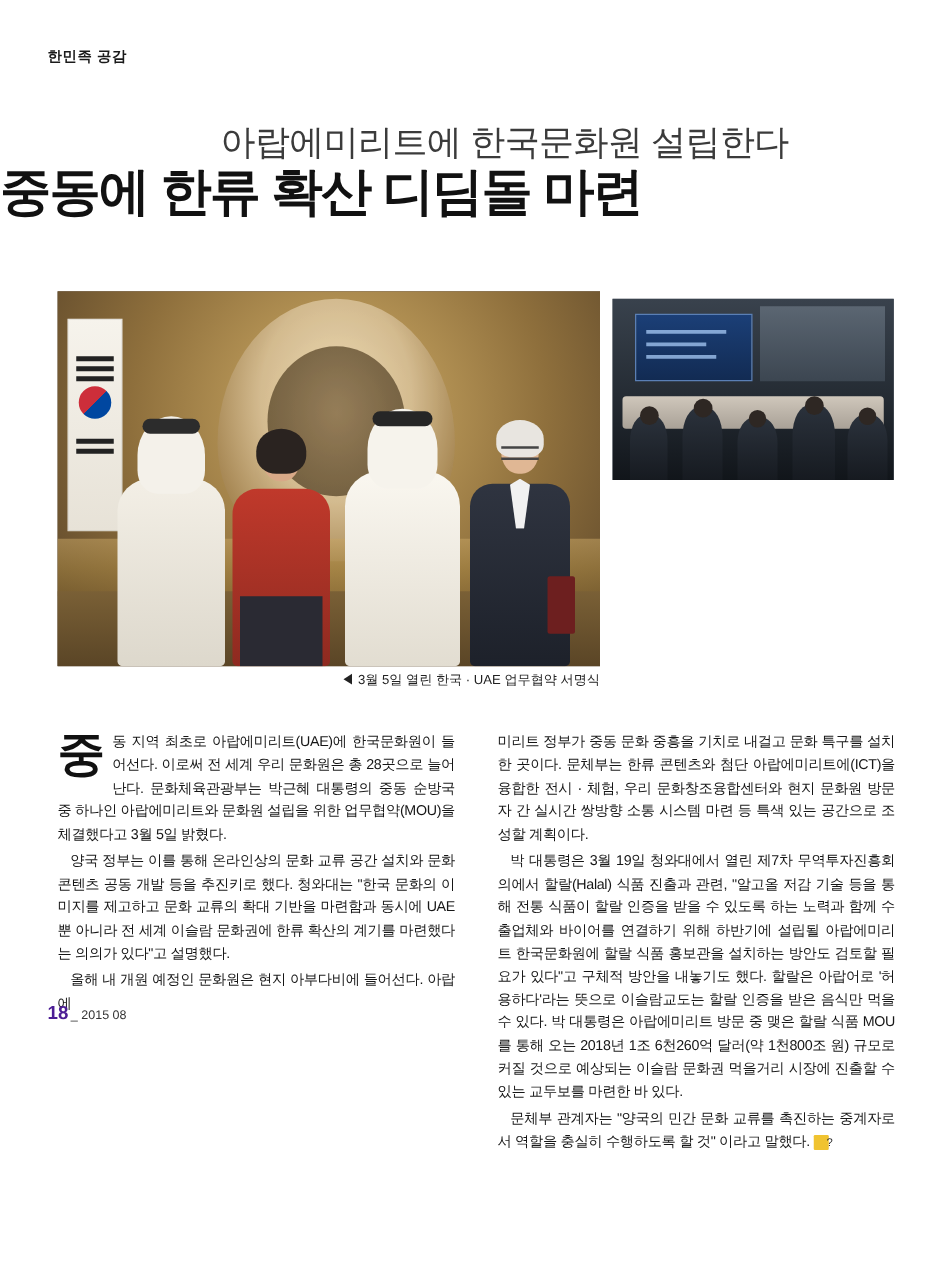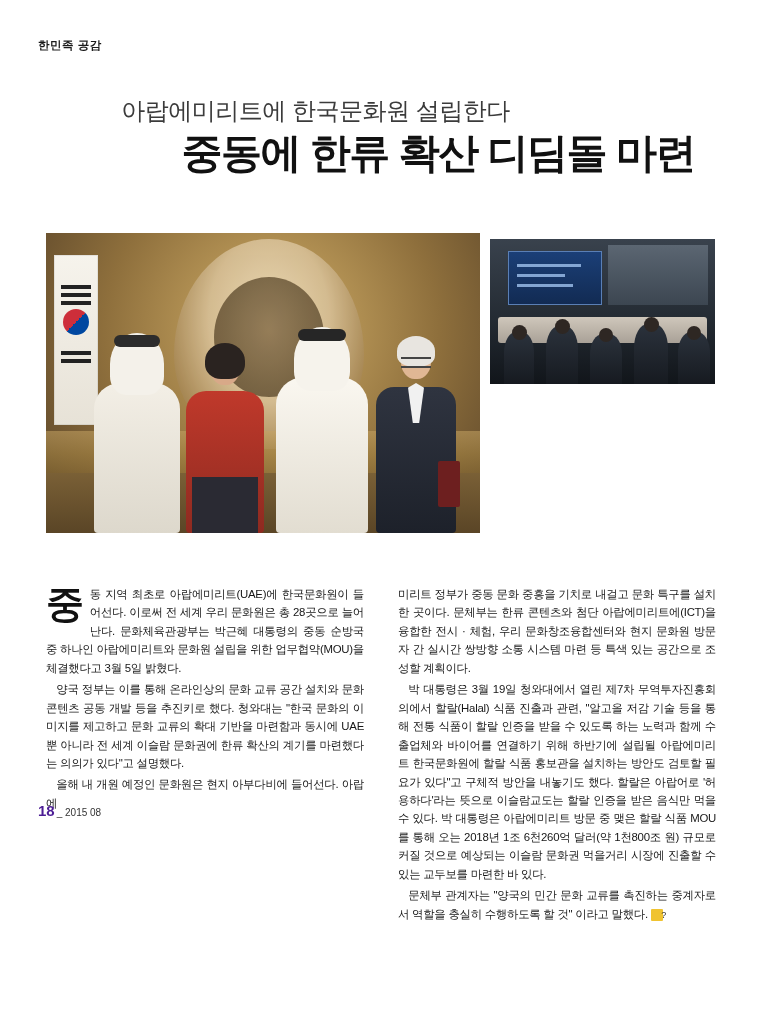--- a/index.html
+++ b/index.html
@@ -32,32 +32,31 @@
     letter-spacing: 0.5px;
     color: #1a1a1a;
   }
 
   
   .kicker {
     position: absolute;
     left: 0;
     right: 38px;
     top: 95px;
-    text-align: center;
+    text-align: right;
     padding-right: 92px;
-    font-size: 24px;
+    font-size: 28px;
     color: #3b3b3b;
     letter-spacing: -0.5px;
   }
   .headline {
     position: absolute;
     left: 0;
     right: 38px;
     top: 126px;
-    text-align: right;
     padding-right: 28px;
     font-size: 41px;
     font-weight: bold;
     letter-spacing: -1.5px;
     color: #111111;
   }
 
   
   .photo-main {
     position: absolute;
@@ -386,20 +385,21 @@
     <div class="figure p4">
       <div class="body"></div>
       <div class="shirt"></div>
       <div class="folder"></div>
       <div class="head"></div>
       <div class="hair"></div>
       <div class="glasses"></div>
     </div>
   </div>
 
+  <div class="photo-caption-main">◀ 3월 5일 열린 한국 · UAE 업무협약 서명식</div>
 
   <div class="photo-side">
     <div class="room"></div>
     <div class="wall"></div>
     <div class="screen">
       <div class="ln l1"></div>
       <div class="ln l2"></div>
       <div class="ln l3"></div>
     </div>
     <div class="table"></div>

